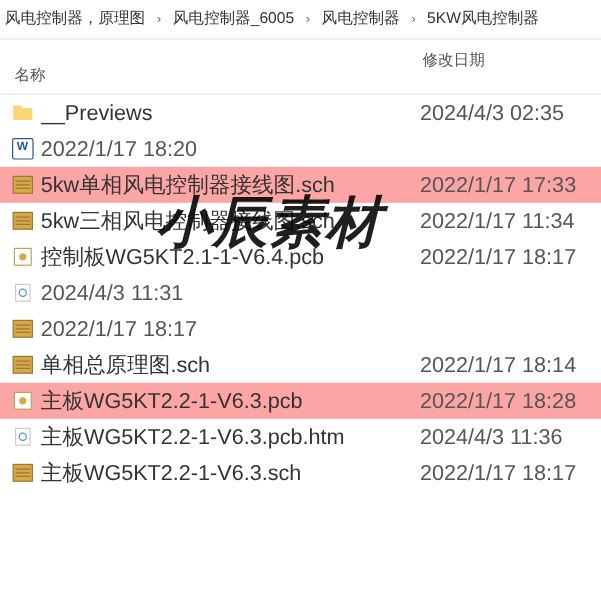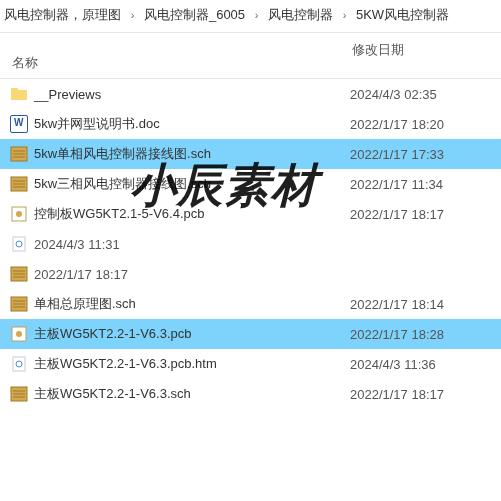--- a/index.html
+++ b/index.html
@@ -9,22 +9,22 @@
     .breadcrumb span.sep { margin: 0 6px; color: #666; font-size: 11px; }
     .breadcrumb span.crumb { color: #333; }
     
     .divider { height: 1px; background: #e8e8e8; margin-top: 2px; }
     
     .header-row { display: flex; padding: 8px 12px 6px; font-size: 13px; color: #555; border-bottom: 1px solid #e8e8e8; }
     .col-name { flex: 0 0 340px; margin-top: 13px; }
     .col-date { flex: 1; }
     
     .filelist { }
-    .filerow { display: flex; align-items: center; height: 30px; padding: 0 10px; font-size: 13px; color: #333; }
-    .filerow.selected { background: #7dd3fc; }
+    .filerow { display: flex; align-items: center; height: 30px; padding: 0 10px; font-size: 18px; color: #333; }
+    .filerow.selected { background: #fca5a5; }
     .file-icon { width: 18px; height: 18px; margin-right: 6px; flex-shrink: 0; display:flex; align-items:center; justify-content:center; }
     .file-name { flex: 0 0 316px; white-space: nowrap; overflow: hidden; }
     .file-date { flex: 1; color: #555; }
     
     .icon-folder svg rect { fill: #f8d775; }
     .icon-doc { border:1px solid #2b579a; border-radius:2px; background:#fff; position:relative; }
     .icon-doc::after { content:"W"; font-size:10px; font-weight:bold; color:#2b579a; position:absolute; left:3px; top:1px; }
     .icon-sch svg rect { fill: #d4a84b; stroke:#9a7a2e; }
     .icon-pcb svg rect { fill: #fff; stroke:#bca45c; }
     .icon-htm svg rect { fill: #fff; stroke:#ccc; }
@@ -56,21 +56,20 @@
         <svg width="18" height="18" viewBox="0 0 18 18">
           <rect x="1" y="5" width="16" height="10" rx="1"></rect>
           <rect x="1" y="3" width="7" height="4" rx="1"></rect>
         </svg>
       </span>
       <span class="file-name">__Previews</span>
       <span class="file-date">2024/4/3 02:35</span>
     </div>
     <div class="filerow">
       <span class="file-icon icon-doc"></span>
-      <span class="file-name">5kw并网型说明书.doc</span>
       <span class="file-date">2022/1/17 18:20</span>
     </div>
     <div class="filerow selected">
       <span class="file-icon icon-sch">
         <svg width="18" height="18" viewBox="0 0 18 18">
           <rect x="1" y="2" width="16" height="14" stroke-width="1"></rect>
           <line x1="3" y1="6" x2="15" y2="6" stroke="#9a7a2e"></line>
           <line x1="3" y1="9" x2="15" y2="9" stroke="#9a7a2e"></line>
           <line x1="3" y1="12" x2="15" y2="12" stroke="#9a7a2e"></line>
         </svg>
@@ -90,21 +89,21 @@
       <span class="file-name">5kw三相风电控制器接线图.sch</span>
       <span class="file-date">2022/1/17 11:34</span>
     </div>
     <div class="filerow">
       <span class="file-icon icon-pcb">
         <svg width="18" height="18" viewBox="0 0 18 18">
           <rect x="2" y="2" width="14" height="14" fill="#fff" stroke="#bca45c"></rect>
           <circle cx="9" cy="9" r="3" fill="#d4a84b"></circle>
         </svg>
       </span>
-      <span class="file-name">控制板WG5KT2.1-5-V6.4.pcb</span>
+      <span class="file-name">控制板WG5KT2.1-1-V6.4.pcb</span>
       <span class="file-date">2022/1/17 18:17</span>
     </div>
     <div class="filerow">
       <span class="file-icon icon-htm">
         <svg width="18" height="18" viewBox="0 0 18 18">
           <rect x="3" y="2" width="12" height="14" fill="#fff" stroke="#ccc"></rect>
           <circle cx="9" cy="9" r="3" fill="none" stroke="#4a90d9"></circle>
         </svg>
       </span>
       <span class="file-date">2024/4/3 11:31</span>

